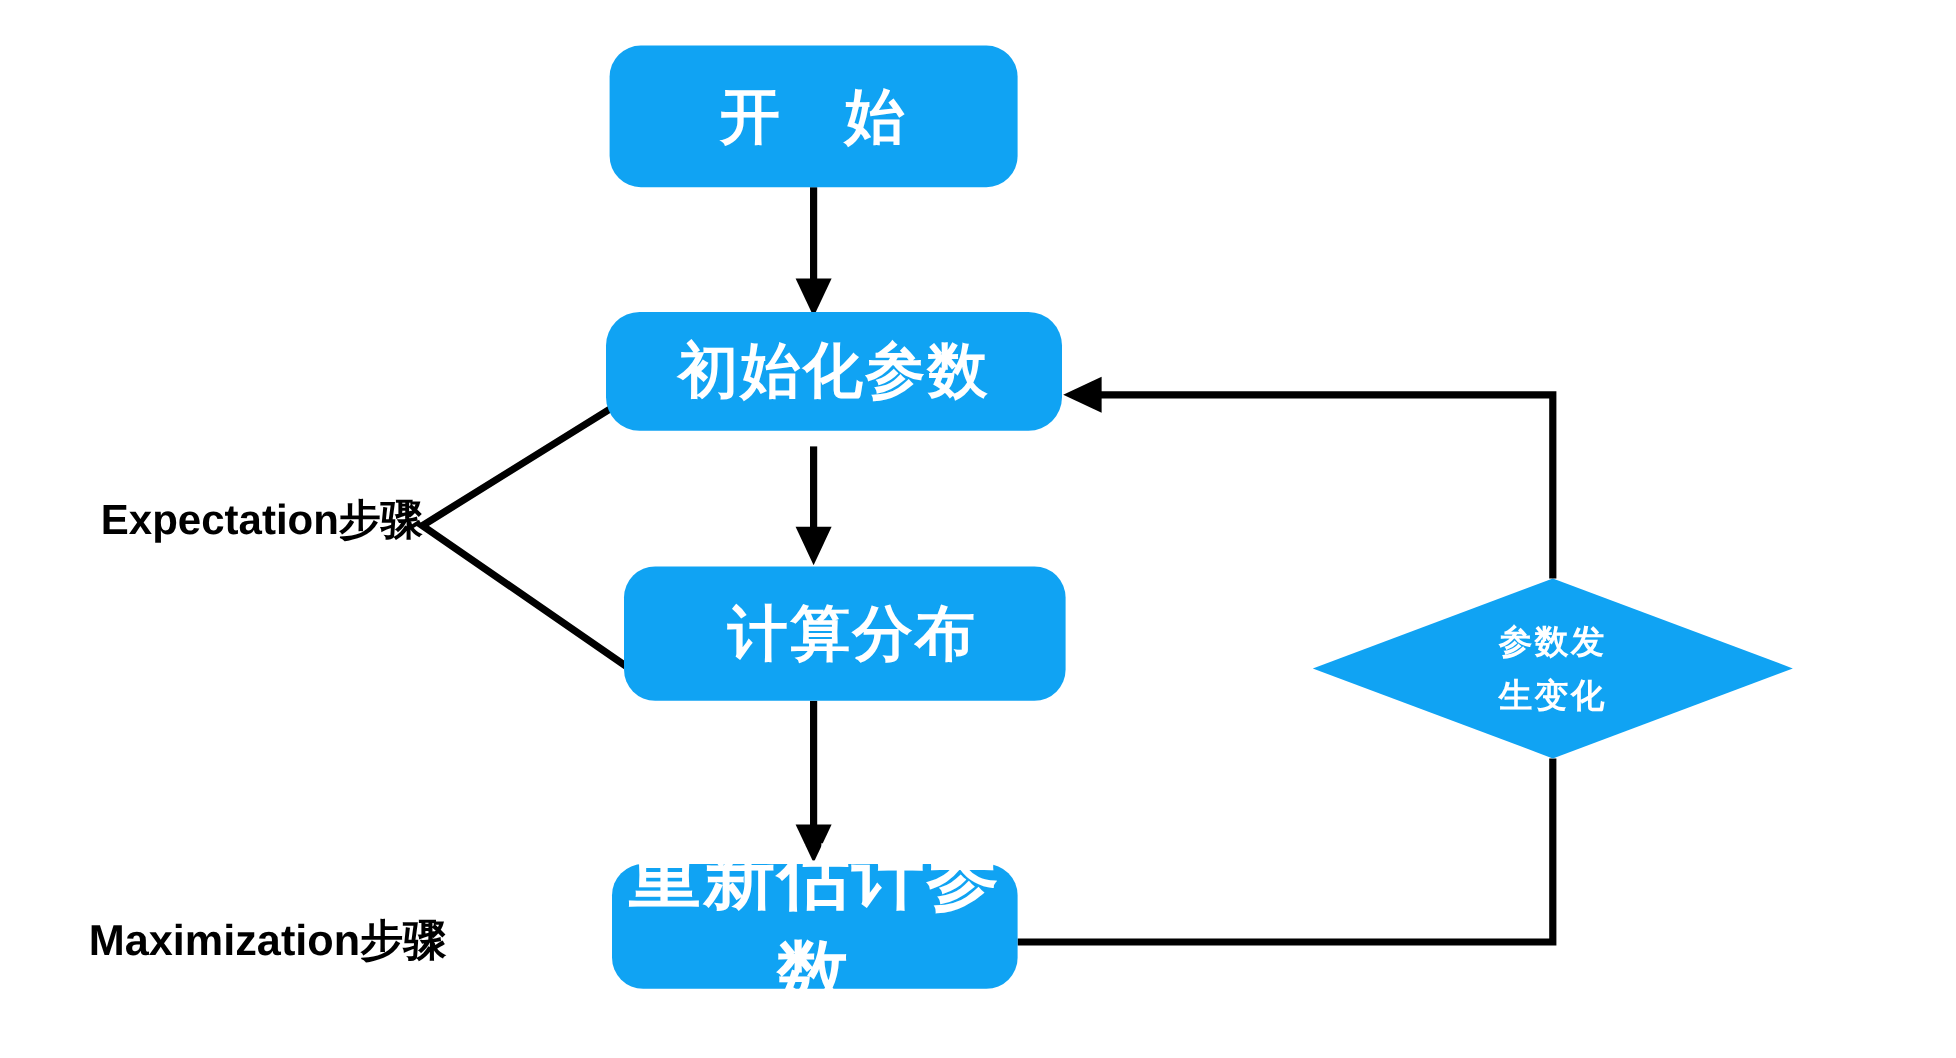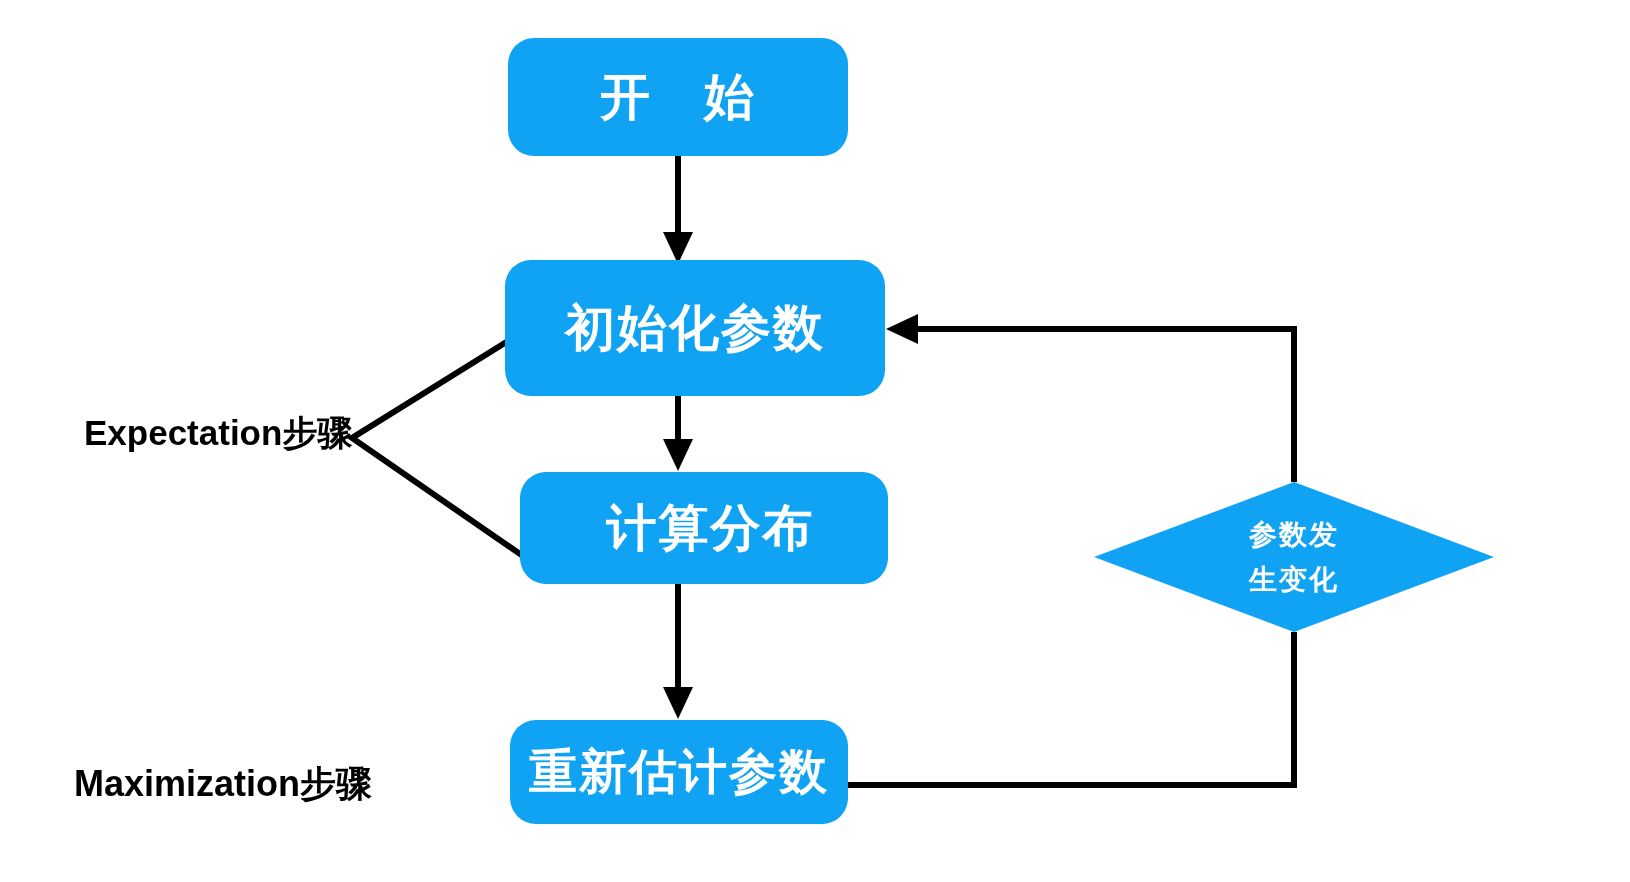--- a/index.html
+++ b/index.html
@@ -47,23 +47,23 @@
     color: var(--node-text);
     display: flex;
     align-items: center;
     justify-content: center;
     font-size: 50px;
     font-weight: 600;
     letter-spacing: 2px;
     text-align: center;
   }
   .node-start      { left: 508px; top: 38px;  width: 340px; height: 118px; }
-  .node-init       { left: 505px; top: 260px; width: 380px; height: 136px; }
+  .node-init       { left: 505px; top: 260px; width: 380px; height: 99px; border-radius: 28px; }
   .node-compute    { left: 520px; top: 472px; width: 368px; height: 112px; padding-left: 13px; }
-  .node-reestimate { left: 510px; top: 720px; width: 338px; height: 104px; font-size: 48px; }
+  .node-reestimate { left: 510px; top: 720px; width: 338px; height: 104px; font-size: 60px; }
 
   .diamond-label {
     position: absolute;
     left: 1094px; top: 482px;
     width: 400px; height: 150px;
     display: flex;
     flex-direction: column;
     align-items: center;
     justify-content: center;
     color: var(--node-text);

